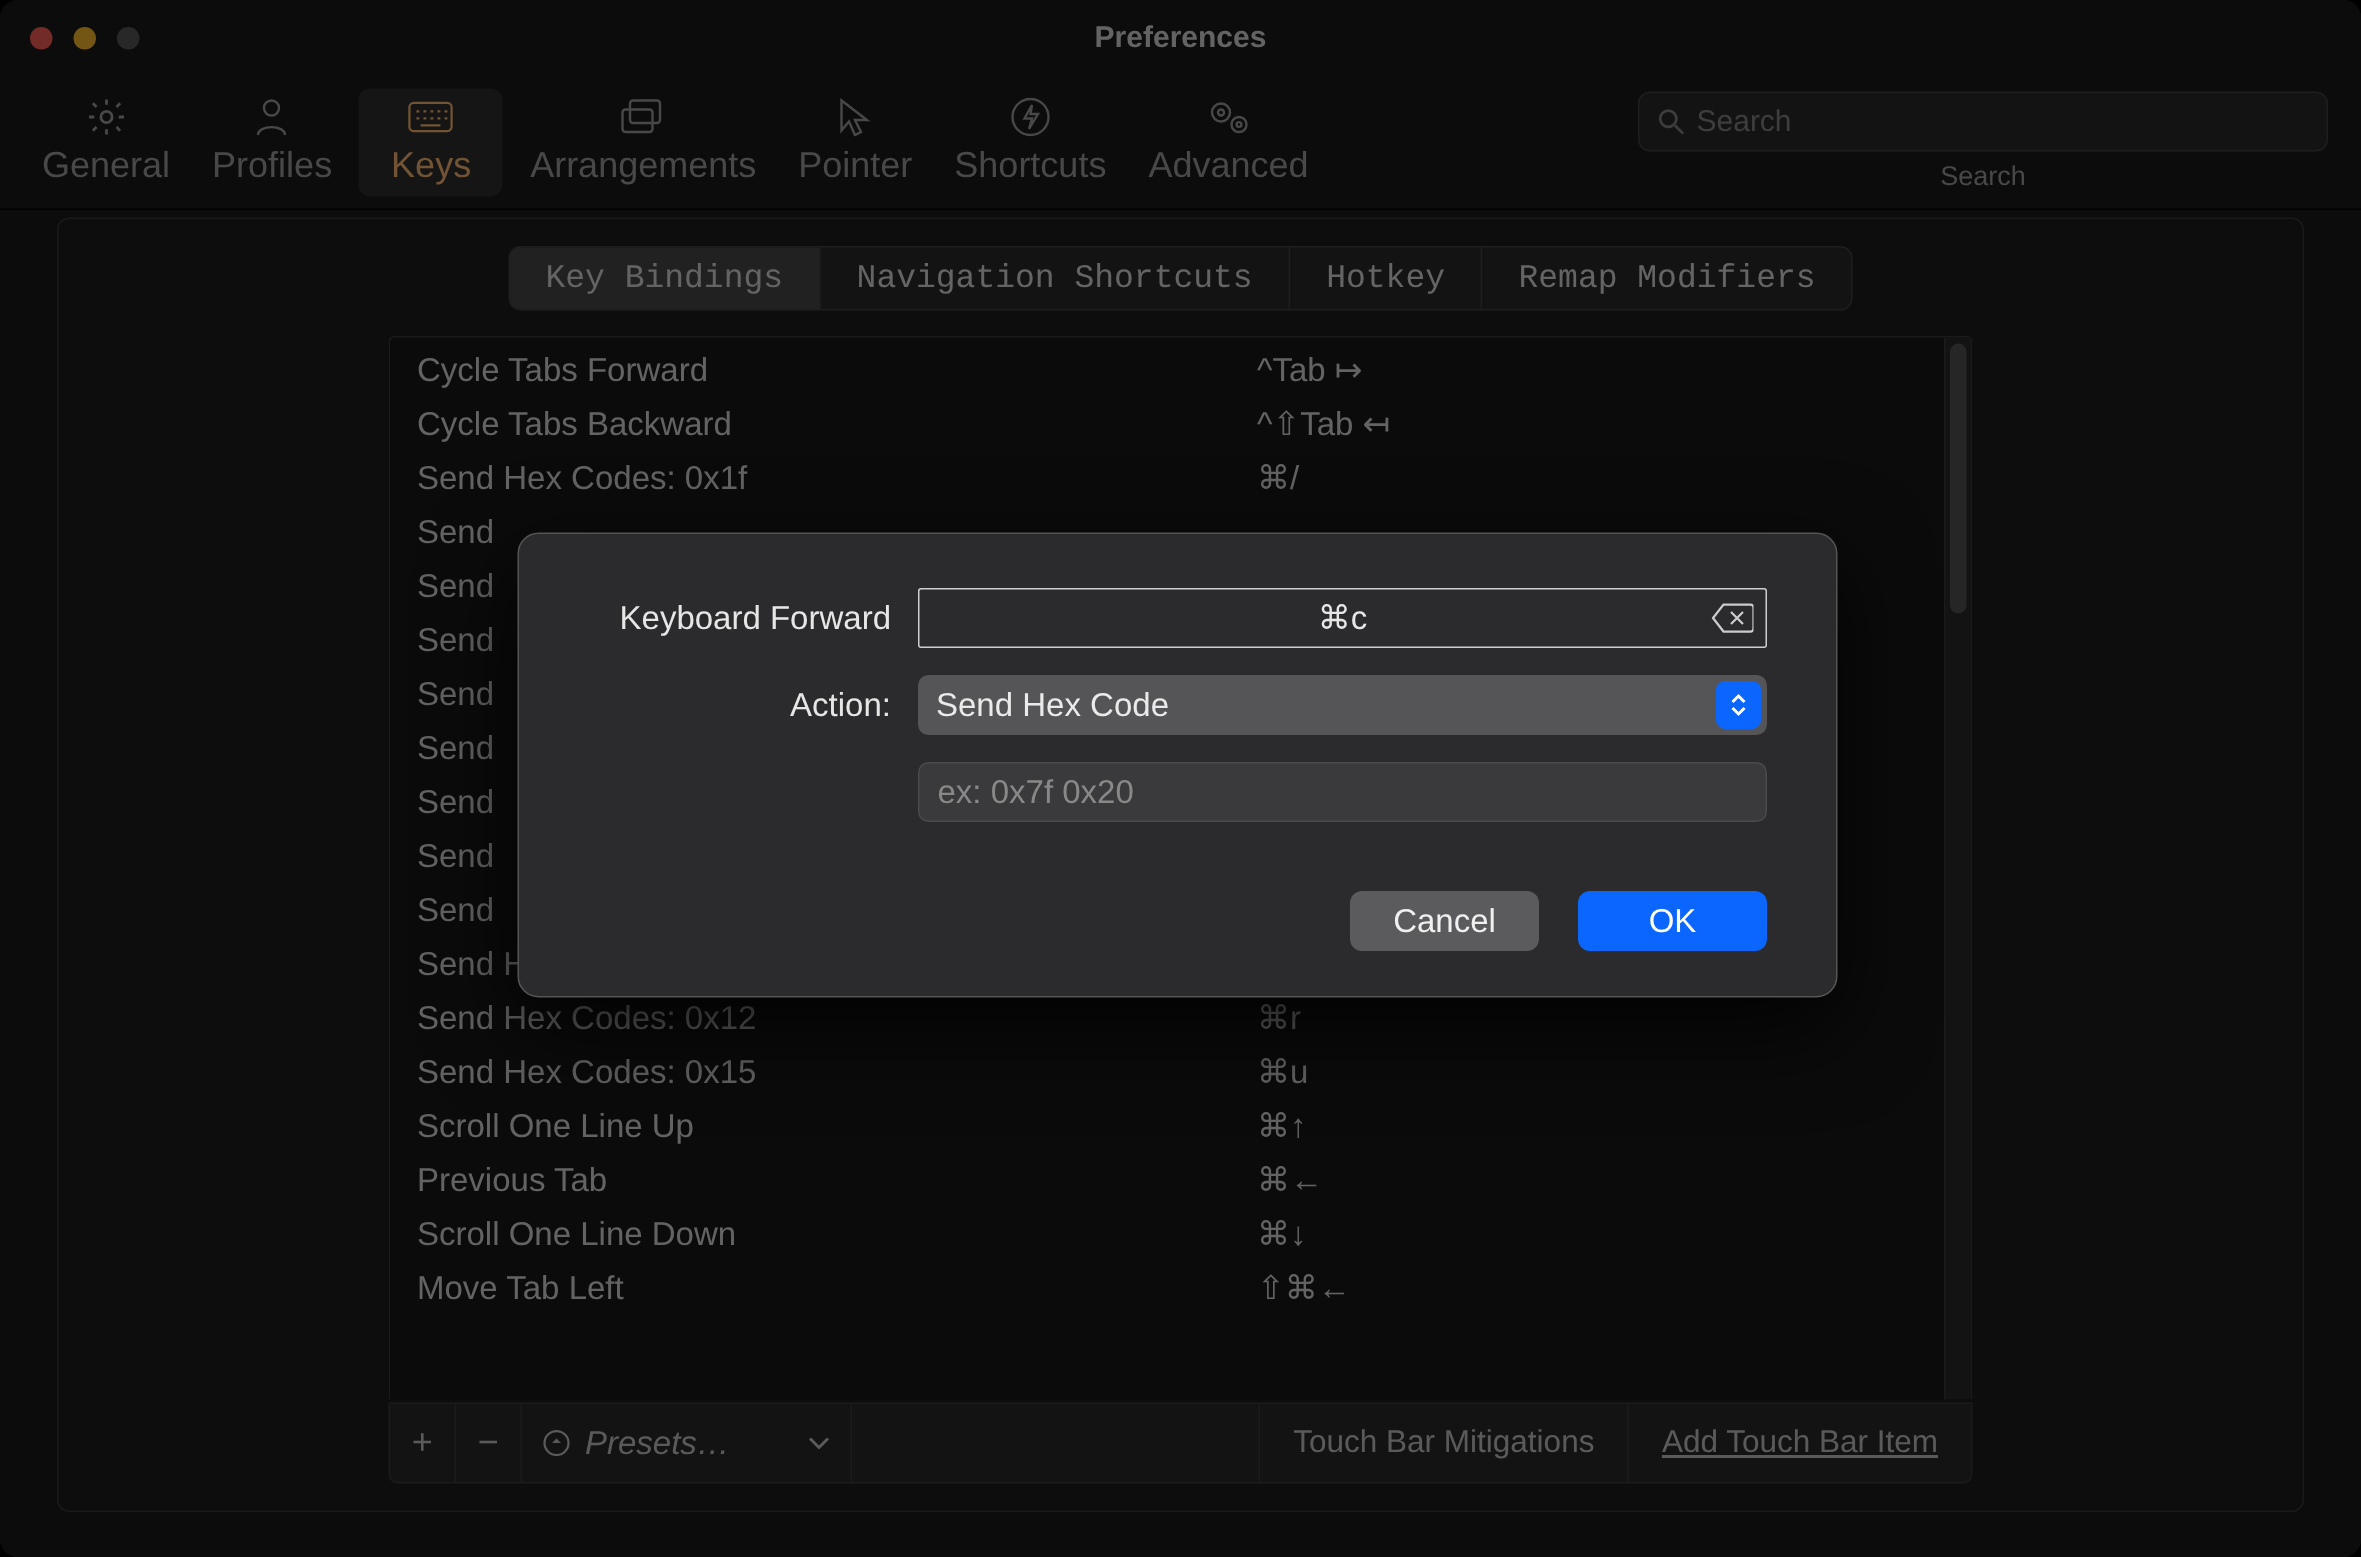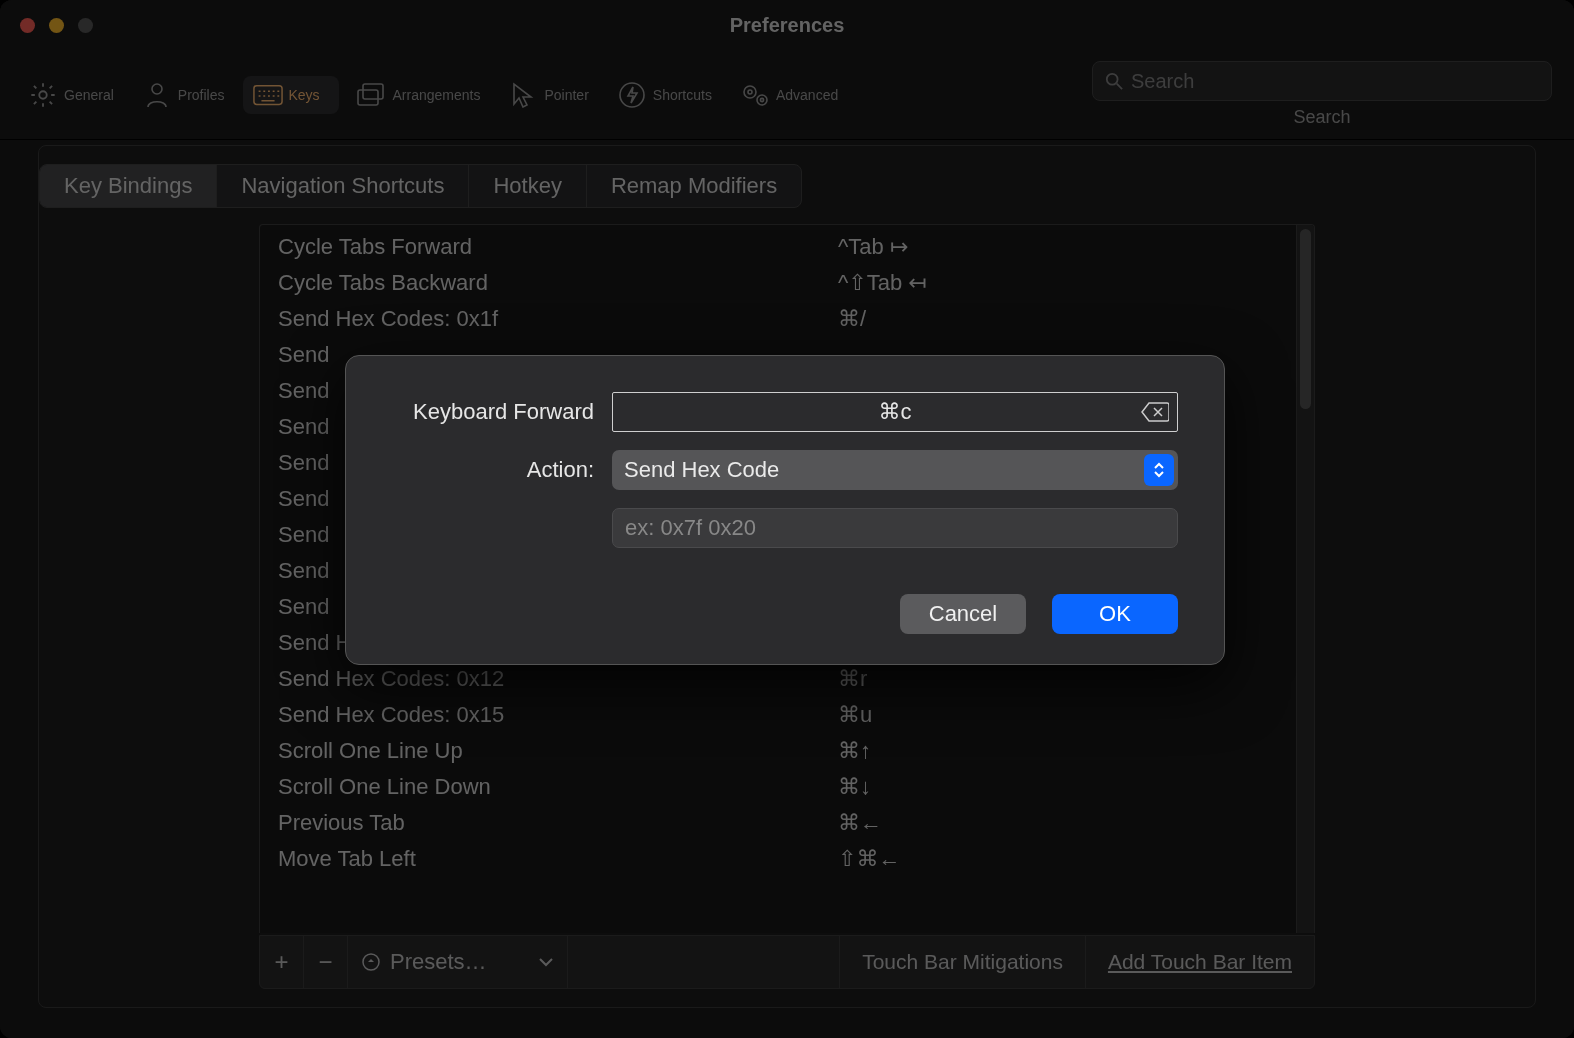--- a/index.html
+++ b/index.html
@@ -49,24 +49,24 @@
   
   .toolbar {
     height: 90px;
     display: flex;
     align-items: center;
     padding: 0 22px 0 18px;
     gap: 8px;
     border-bottom: 1px solid #000;
   }
   .tb-item {
-    display: flex; flex-direction: row; align-items: center;
+    display: flex; flex-direction: column; align-items: center;
     min-width: 96px;
     color: #a0a0a0;
-    font-size: 14px;
+    font-size: 24px;
     gap: 6px;
     padding: 6px 10px;
     border-radius: 8px;
   }
   .tb-item.selected { background: #2f2f31; }
   .tb-item.selected .tb-ico, .tb-item.selected span { color: #fdba74; }
   .tb-ico { width: 30px; height: 26px; display:flex; align-items:center; justify-content:center; }
   .tb-ico svg { stroke: currentColor; fill: none; stroke-width: 1.6; }
   .spacer { flex: 1; }
   .searchwrap {
@@ -90,21 +90,23 @@
   .content {
     position: absolute;
     top: 145px; left: 38px; right: 38px; bottom: 30px;
     background: #1e1e1e;
     border: 1px solid #3a3a3a;
     border-radius: 8px;
     overflow: hidden;
   }
   .subtabs {
     display: flex;
+    justify-content: center;
     padding: 18px 0;
+    font-family: Liberation Mono, monospace;
   }
   .seg {
     display: flex; background: #2b2b2d; border-radius: 8px; overflow: hidden;
     border: 1px solid #444;
   }
   .seg-btn {
     padding: 8px 24px; color: #ddd; font-size: 22px;
     border-right: 1px solid #444;
   }
   .seg-btn:last-child { border-right: none; }
@@ -148,21 +150,21 @@
     border-radius: 0 0 6px 6px;
     background: #2a2a2c;
   }
   .fbtn {
     display:flex; align-items:center; justify-content:center;
     color:#c8c8c8; font-size: 22px;
     border-right: 1px solid #3d3d3d;
     padding: 0 14px;
   }
   .fbtn.plus, .fbtn.minus { width: 44px; padding:0; font-size: 24px; }
-  .presets { flex: 0 0 220px; display:flex; align-items:center; padding: 0 14px; color:#c8c8c8; font-size:22px; gap:10px; border-right:1px solid #3d3d3d; }
+  .presets { flex: 0 0 220px; display:flex; align-items:center; padding: 0 14px; color:#c8c8c8; font-size:22px; gap:10px; border-right:1px solid #3d3d3d;font-style:italic; }
   .presets .chev { margin-left:auto; }
   .ffill { flex:1; border-right: 1px solid #3d3d3d;}
   .tbtn { padding: 0 22px; display:flex; align-items:center; color:#c8c8c8; font-size:21px; border-right:1px solid #3d3d3d; }
   .tbtn:last-child { border-right: none; text-decoration: underline; }
 
   
   .sheet {
     position: absolute;
     z-index: 100;
     top: 355px; left: 345px; width: 880px;
@@ -360,26 +362,26 @@
           </div>
           <div class="row">
             <div class="c1">Send Hex Codes: 0x15</div>
             <div class="c2">⌘u</div>
           </div>
           <div class="row">
             <div class="c1">Scroll One Line Up</div>
             <div class="c2">⌘↑</div>
           </div>
           <div class="row">
+            <div class="c1">Previous Tab</div>
+            <div class="c2">⌘←</div>
+          </div>
+          <div class="row">
             <div class="c1">Scroll One Line Down</div>
             <div class="c2">⌘↓</div>
-          </div>
-          <div class="row">
-            <div class="c1">Previous Tab</div>
-            <div class="c2">⌘←</div>
           </div>
           <div class="row">
             <div class="c1">Move Tab Left</div>
             <div class="c2">⇧⌘←</div>
           </div>
         </div>
       <div class="scrollbar">
           <div class="thumb"></div>
         </div>
     </div>

